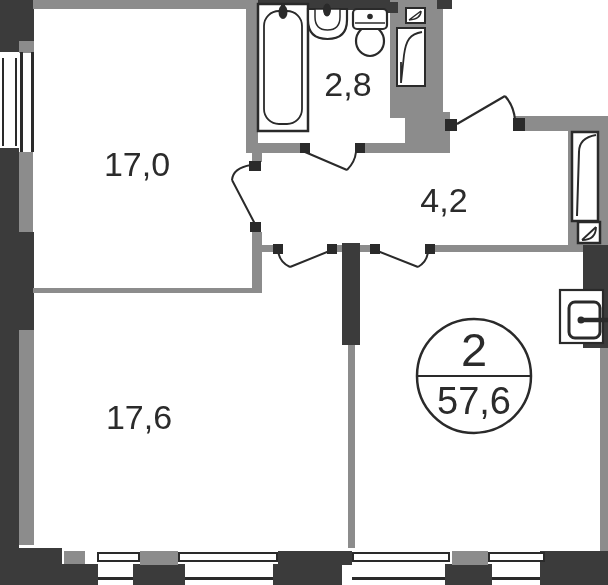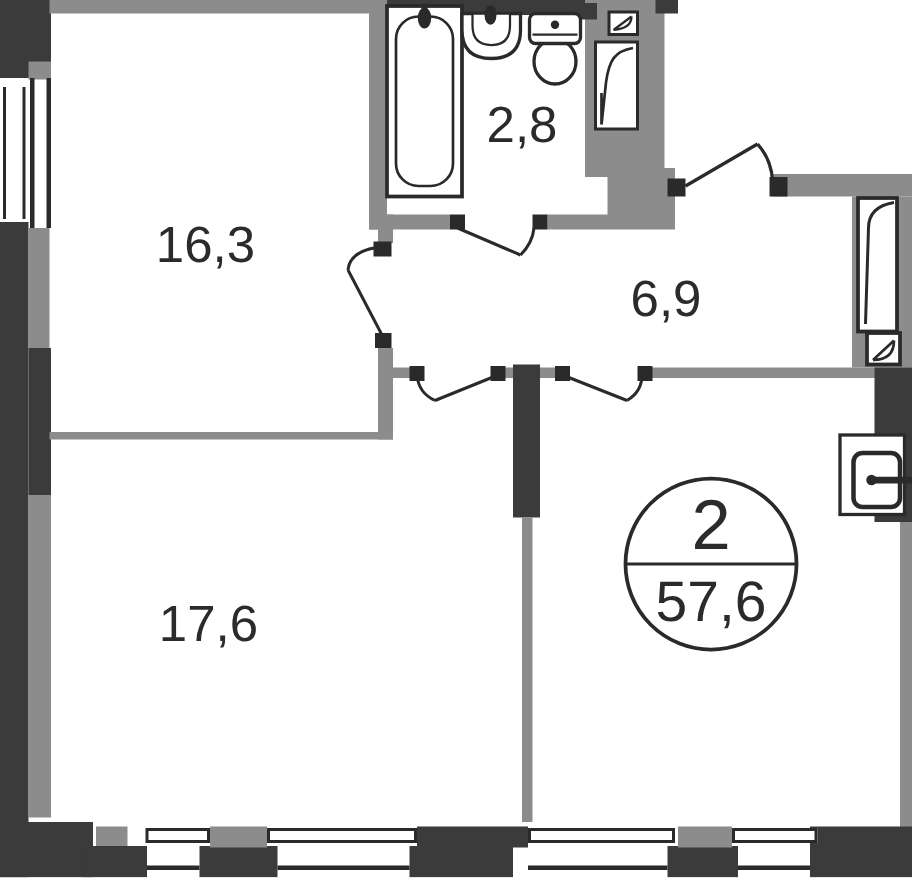--- a/index.html
+++ b/index.html
@@ -148,18 +148,18 @@
     </g>
 
     <g>
       <circle cx="474" cy="376" r="57" fill="#fff" stroke="#2a2a2a" stroke-width="2.5"></circle>
       <line x1="417" y1="376" x2="531" y2="376" stroke="#2a2a2a" stroke-width="2"></line>
       <text x="474" y="366" font-size="47" text-anchor="middle">2</text>
       <text x="474" y="414" font-size="38" text-anchor="middle">57,6</text>
     </g>
   </svg>
 
-  <div class="lbl" style="left:137px;top:164px">16,3</div>
+  <div class="lbl" style="left:137px;top:164px">17,0</div>
   <div class="lbl" style="left:348px;top:84px">2,8</div>
-  <div class="lbl" style="left:444px;top:200px">6,9</div>
+  <div class="lbl" style="left:444px;top:200px">4,2</div>
   <div class="lbl" style="left:139px;top:417px">17,6</div>
 
 </div>
 
 </body></html>

